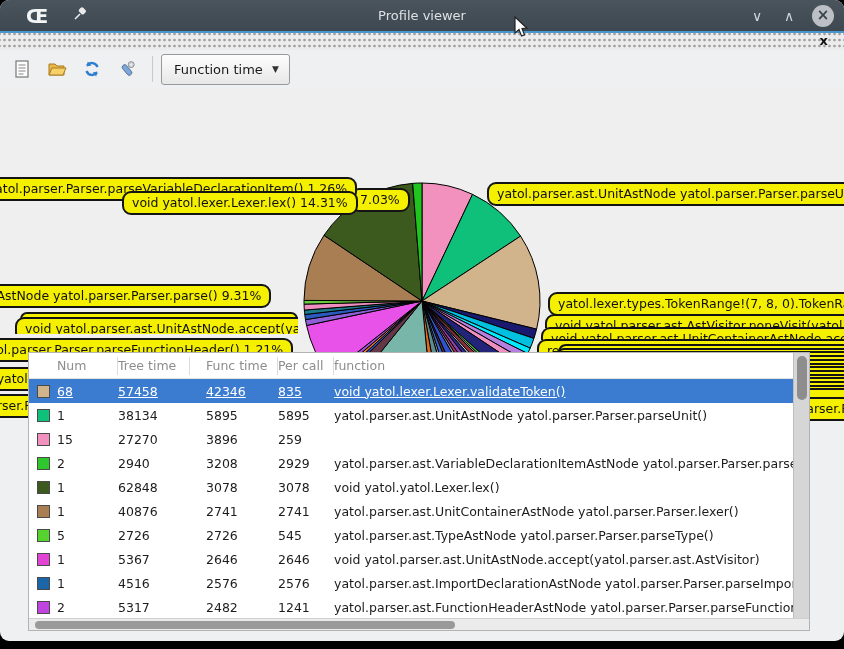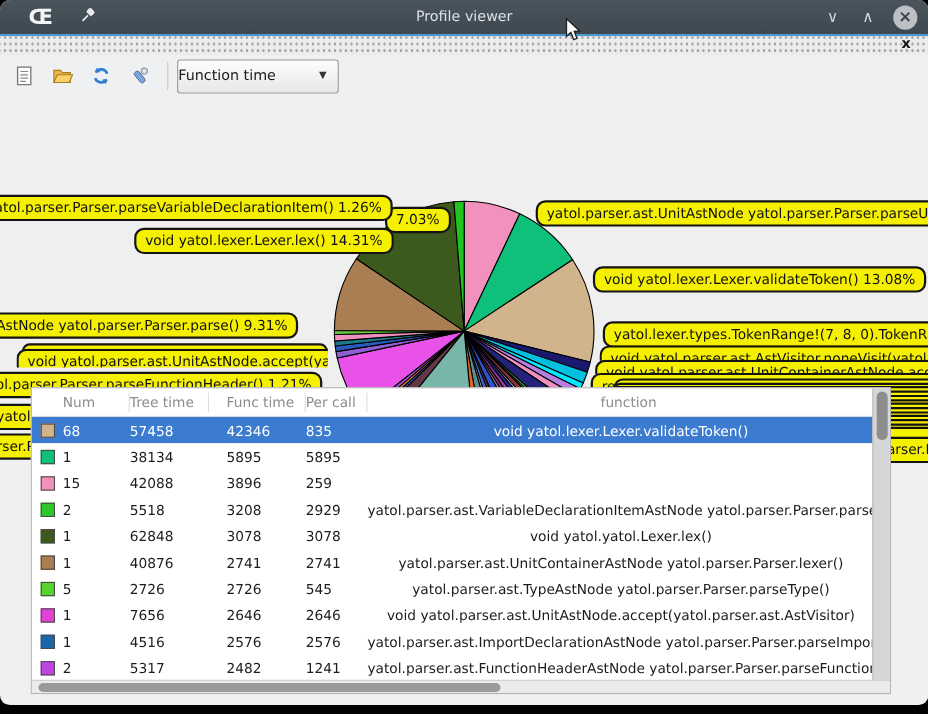--- a/index.html
+++ b/index.html
@@ -24,35 +24,35 @@
   .dock-strip { position:absolute; left:0; top:33px; width:100%; height:17px; background:#ececec;
     background-image:radial-gradient(#a2a2a4 1px, transparent 1.35px);
     background-size:5px 6px; background-position:2px 4px; }
   .dock-close { position:absolute; right:16px; top:33px; font-size:13px; font-weight:bold;
                 color:#111; line-height:15px; }
   .toolbar { position:absolute; left:0; top:50px; width:100%; height:38px; background:#eff0f1;
              display:flex; align-items:center; }
   .tool-btn { width:26px; height:26px; margin-left:9px; display:flex; align-items:center;
               justify-content:center; border-radius:3px; }
   .tool-sep { width:1px; height:26px; background:#c9c9c9; margin:0 8px 0 12px; }
-  .dropdown { width:147px; height:31px; border:1px solid #999; border-radius:3px;
+  .dropdown { width:129px; height:31px; border:1px solid #999; border-radius:3px;
               background:linear-gradient(#fdfdfd,#e7e7e7); display:flex; align-items:center;
-              font-size:13px; color:#1a1a1a; padding-left:0; position:relative; }
+              font-size:13px; color:#1a1a1a; padding-left:12px; position:relative; }
   .dd-arrow { position:absolute; right:10px; font-size:9px; color:#333; }
 
   
   .chart-area { position:absolute; left:0; top:88px; width:844px; height:264px; background:#efefef; }
   #pie-svg { position:absolute; left:302px; top:93px; }
   .plabel { position:absolute; background:#f5ef00; border:2px solid #141414; border-radius:9px;
             padding:1px 8px 2px 8px; font-size:12.5px; color:#111; white-space:nowrap; line-height:17px; }
   .pclip { position:absolute; overflow:hidden; }
   .pclip .plabel { position:static; display:inline-block; }
   .pl1 { left:350px; top:100px; }
   .pl0 { left:-331px; top:89px; }
-  .pl2 { left:122px; top:119px; }
+  .pl2 { left:122px; top:103px; }
   .pl3 { left:487px; top:94px; }
   .pl4 { left:539px; top:154px; }
   .pl5 { left:-201px; top:196px; }
   .pl6 { left:548px; top:204px; }
   .pc7 { left:545px; top:226px; height:14px; }
   .pc8 { left:541px; top:239px; height:13px; }
   .pl9 { left:537px; top:251px; }
   .pl10b { position:absolute; left:20px; top:224px; width:278px; height:14px; background:#f5ef00;
            border:2px solid #141414; border-radius:9px; }
   .pc10 { left:15px; top:229px; width:283px; height:17px; }
@@ -65,27 +65,27 @@
   .pstrip { position:absolute; background:#f5ef00; border:2px solid #141414; border-radius:8px;
             height:18px; width:330px; }
 
   
   .table-panel { position:absolute; left:28px; top:352px; width:782px; height:279px;
                  background:#fff; border:1px solid #b3b3b3; }
   .t-header { display:flex; height:26px; align-items:center; color:#8d8d8d; font-size:12.5px;
               border-bottom:1px solid #e4e4e4; }
   .t-row { display:flex; height:24px; align-items:center; color:#1c1c1c; font-size:12.5px;
            background:#fff; width:766px; }
-  .t-row.selected { background:#3b7bd0; color:#fff; }
+  .t-row.selected { background:#3b7bd0; color:#fff;text-decoration:underline; }
   .c0 { width:28px; display:flex; justify-content:center; flex:none; }
   .c1 { width:61px; flex:none; overflow:hidden; }
   .c2 { width:72px; flex:none; overflow:hidden; }
   .c3 { width:72px; flex:none; overflow:hidden;margin-left:16px; }
   .c4 { width:56px; flex:none; overflow:hidden; }
-  .c5 { flex:1; overflow:hidden; white-space:nowrap;text-align:center; }
+  .c5 { flex:1; overflow:hidden; white-space:nowrap; }
   .t-header .c1,.t-header .c2,.t-header .c3,.t-header .c4 { border-right:1px solid #dcdcdc; height:18px; line-height:18px; }
   .swatch { width:13px; height:13px; border:1px solid #4a4a4a; }
   .vscroll { position:absolute; right:0; top:0; width:16px; height:266px; background:#d6d6d6;
              border-left:1px solid #bdbdbd; }
   .vthumb { position:absolute; left:3px; top:3px; width:10px; height:44px; border-radius:5px; background:#8d8d8d; }
   .hscroll { position:absolute; left:0; bottom:0; width:100%; height:12px; background:#ebebeb;
              border-top:1px solid #cfcfcf; }
   .hthumb { position:absolute; left:6px; top:2px; width:420px; height:8px; border-radius:4px; background:#9a9a9a; }
 
   .cursor { position:absolute; left:514px; top:16px; z-index:99; }
@@ -193,21 +193,20 @@
         <path d="M120,120 L2.04,123.12 A118,118 0 0 1 2.00,119.41 Z" fill="#69cc3f" stroke="#000" stroke-width="1"></path>
         <path d="M120,120 L2.00,119.41 A118,118 0 0 1 22.01,54.26 Z" fill="#a87e52" stroke="#000" stroke-width="1"></path>
         <path d="M120,120 L22.01,54.26 A118,118 0 0 1 110.65,2.37 Z" fill="#3c5a1e" stroke="#000" stroke-width="1"></path>
         <path d="M120,120 L110.65,2.37 A118,118 0 0 1 120.00,2.00 Z" fill="#1fc41f" stroke="#000" stroke-width="1"></path>
       </svg>
 
     <div class="plabel pl1">7.03%</div>
     <div class="plabel pl0">yatol.parser.ast.VariableDeclarationItemAstNode yatol.parser.Parser.parseVariableDeclarationItem() 1.26%</div>
     <div class="plabel pl2">void yatol.lexer.Lexer.lex() 14.31%</div>
     <div class="plabel pl3">yatol.parser.ast.UnitAstNode yatol.parser.Parser.parseUnit() 8.68%</div>
-    <div class="plabel pl4">void yatol.lexer.Lexer.validateToken() 13.08%</div>
     <div class="plabel pl5">yatol.parser.ast.UnitContainerAstNode yatol.parser.Parser.parse() 9.31%</div>
     <div class="plabel pl6">yatol.lexer.types.TokenRange!(7, 8, 0).TokenRange yatol.lexer.Lexer.takeToken()</div>
     <div class="pclip pc7">
       <span class="plabel">void yatol.parser.ast.AstVisitor.noneVisit(yatol.parser.ast.UnitAstNode)</span>
     </div>
     <div class="pclip pc8">
       <span class="plabel">void yatol.parser.ast.UnitContainerAstNode.accept(yatol.parser.ast.AstVisitor)</span>
     </div>
     <div class="plabel pl9">ref yatol.lexer.Lexer yatol.lexer.Lexer.__ctor(const(char)[])</div>
     <div class="pl10b"></div>
@@ -258,36 +257,37 @@
           <span class="c5">void yatol.lexer.Lexer.validateToken()</span>
         </div>
         <div class="t-row">
           <span class="c0">
             <span class="swatch" style="background: rgb(14, 192, 121);"></span>
           </span>
           <span class="c1">1</span>
           <span class="c2">38134</span>
           <span class="c3">5895</span>
           <span class="c4">5895</span>
+          <span class="c5">yatol.parser.ast.UnitAstNode yatol.parser.Parser.parseUnit()</span>
         </div>
         <div class="t-row">
           <span class="c0">
             <span class="swatch" style="background: rgb(242, 145, 189);"></span>
           </span>
           <span class="c1">15</span>
-          <span class="c2">42088</span>
+          <span class="c2">27270</span>
           <span class="c3">3896</span>
           <span class="c4">259</span>
         </div>
         <div class="t-row">
           <span class="c0">
             <span class="swatch" style="background: rgb(46, 199, 46);"></span>
           </span>
           <span class="c1">2</span>
-          <span class="c2">5518</span>
+          <span class="c2">2940</span>
           <span class="c3">3208</span>
           <span class="c4">2929</span>
           <span class="c5">yatol.parser.ast.VariableDeclarationItemAstNode yatol.parser.Parser.parseVariableDeclarationItem()</span>
         </div>
         <div class="t-row">
           <span class="c0">
             <span class="swatch" style="background: rgb(60, 90, 30);"></span>
           </span>
           <span class="c1">1</span>
           <span class="c2">62848</span>
@@ -313,21 +313,21 @@
           <span class="c2">2726</span>
           <span class="c3">2726</span>
           <span class="c4">545</span>
           <span class="c5">yatol.parser.ast.TypeAstNode yatol.parser.Parser.parseType()</span>
         </div>
         <div class="t-row">
           <span class="c0">
             <span class="swatch" style="background: rgb(227, 66, 214);"></span>
           </span>
           <span class="c1">1</span>
-          <span class="c2">7656</span>
+          <span class="c2">5367</span>
           <span class="c3">2646</span>
           <span class="c4">2646</span>
           <span class="c5">void yatol.parser.ast.UnitAstNode.accept(yatol.parser.ast.AstVisitor)</span>
         </div>
         <div class="t-row">
           <span class="c0">
             <span class="swatch" style="background: rgb(26, 102, 168);"></span>
           </span>
           <span class="c1">1</span>
           <span class="c2">4516</span>

